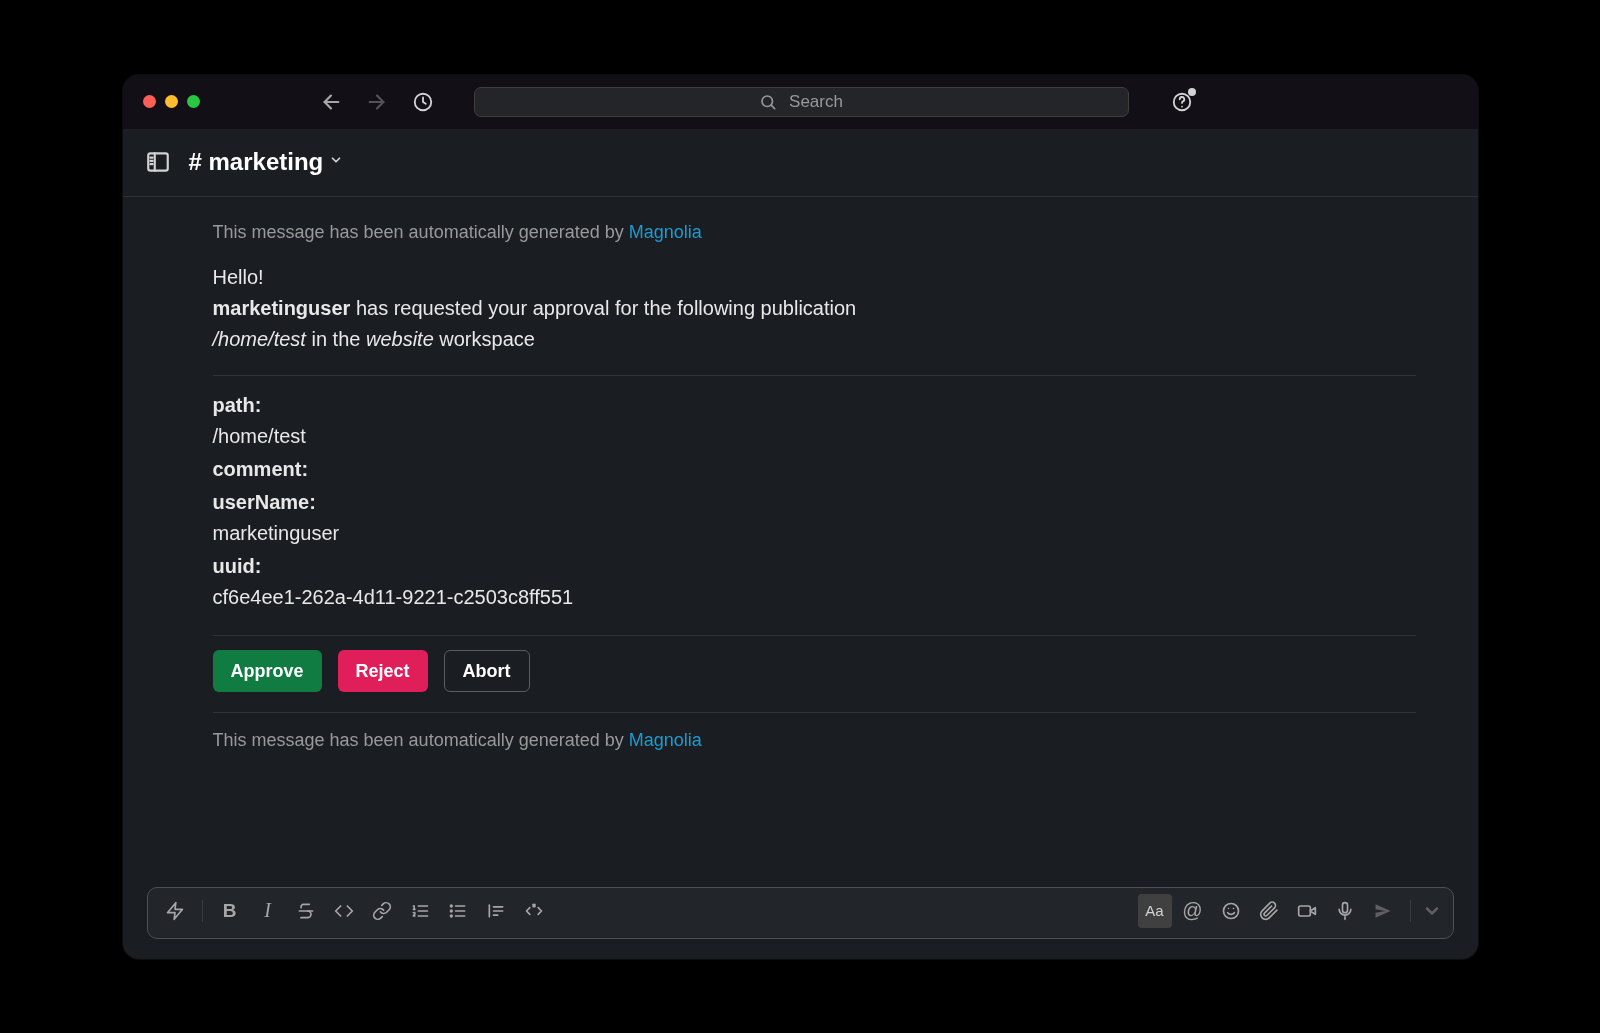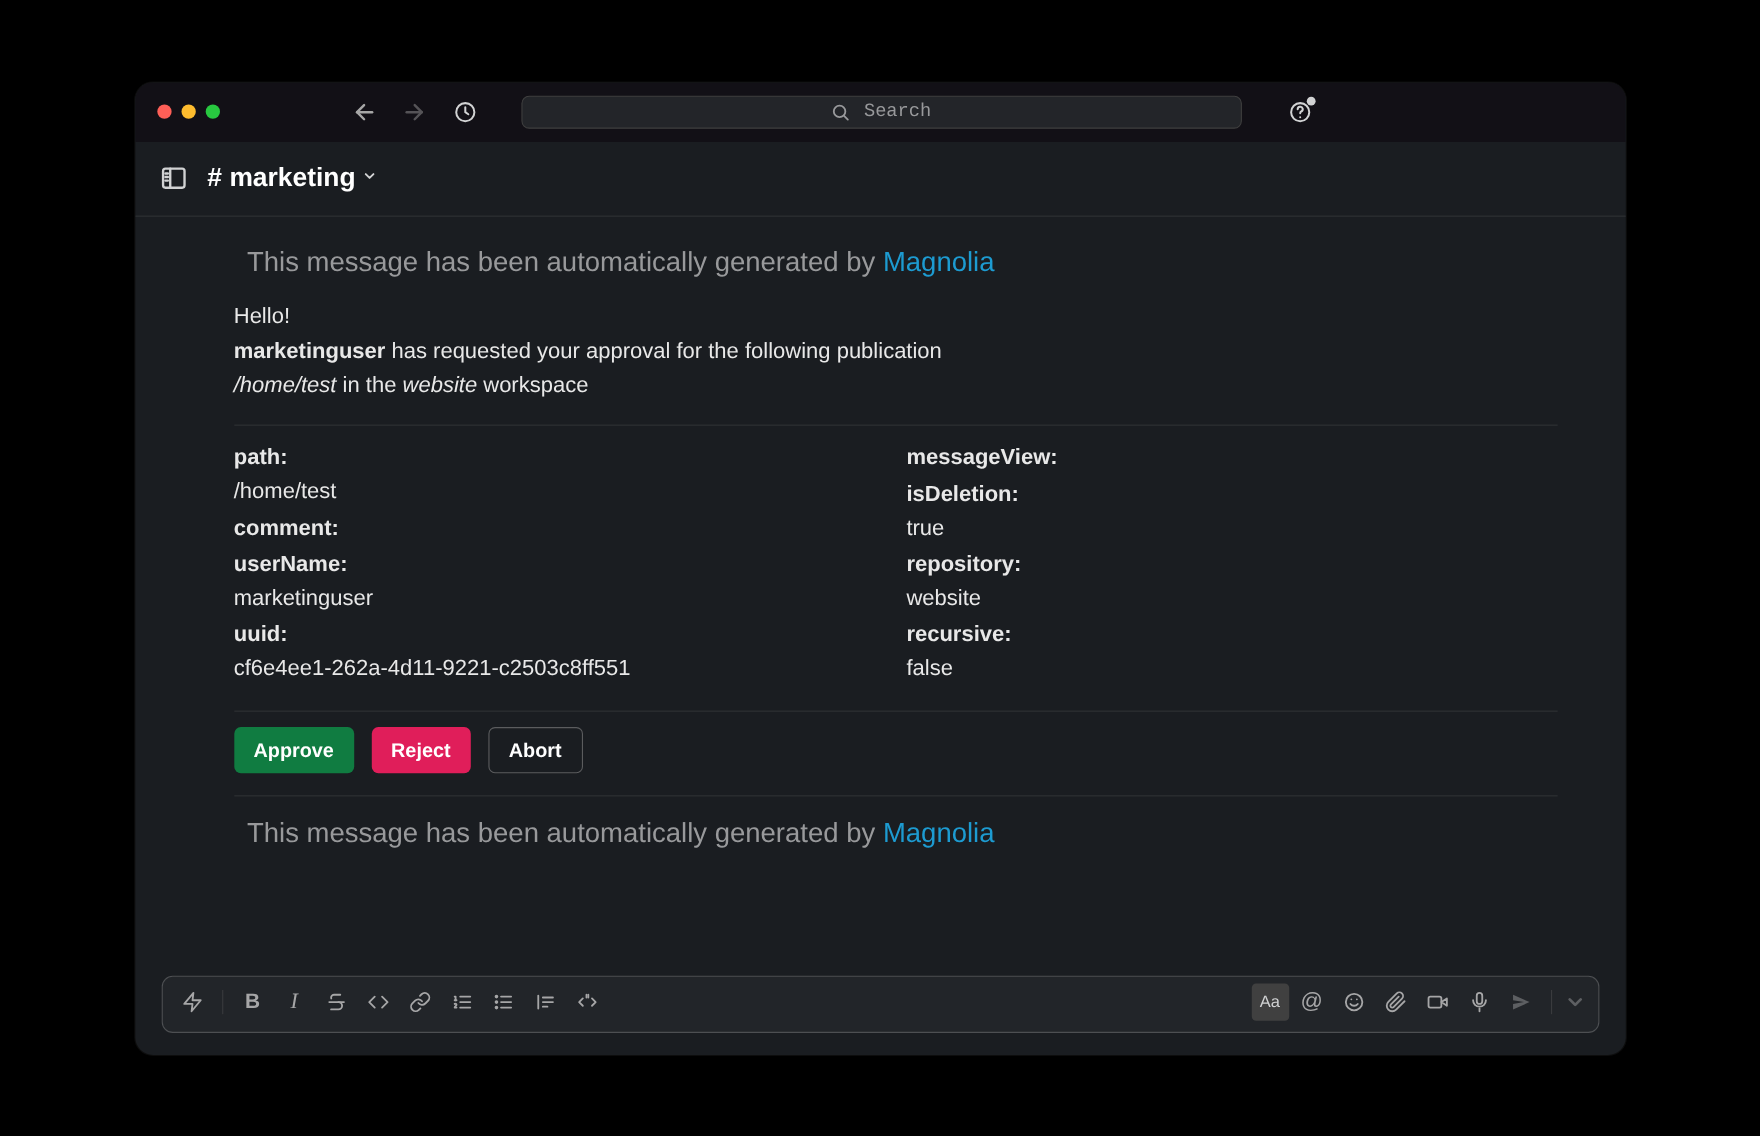--- a/index.html
+++ b/index.html
@@ -50,21 +50,20 @@
     border: 1px solid #3f3f3f;
     border-radius: 7px;
     display: flex;
     align-items: center;
     color: #98999b;
     font-size: 17px;
     padding: 0 12px;
     cursor: text;
     justify-content: center;
     gap: 12px;
-    font-family: Liberation Mono, monospace;
   }
   .searchbar svg { width:18px; height:18px; flex-shrink:0; }
   .searchbar span { }
   .help-icon { margin-left: 42px; position: relative; color:#d1d2d3; cursor:pointer; width:22px;height:22px; display:flex;align-items:center;justify-content:center; }
   .help-dot { position:absolute; top:-3px; right:-3px; width:8px;height:8px;border-radius:50%; background:#d1d2d3; }
 
   
   .channel-header {
     height: 68px;
     display:flex;
@@ -73,21 +72,21 @@
     border-bottom: 1px solid #303236;
     gap: 18px;
   }
   .sidebar-toggle { width:26px; height:26px; color:#d1d2d3; cursor:pointer; display:flex; align-items:center; justify-content:center;}
   .channel-name-btn { display:flex; align-items:center; gap:6px; cursor:pointer; }
   .channel-name { font-size: 24px; font-weight: 700; color:#fff; }
   .caret-down { color:#d1d2d3; }
 
   
   .messages { flex:1; overflow:auto; padding: 22px 62px 12px 90px; color:#e8e8e8; font-size:20px; line-height:1.55; }
-  .meta-line { color:#98999b; font-size:25px; margin-bottom:16px;margin-left:12px; }
+  .meta-line { color:#98999b; font-size:18px; margin-bottom:16px; }
   .meta-line a, .link { color:#1d9bd1; text-decoration:none; }
   .msg-body { margin-bottom: 4px; }
   .greeting { margin-bottom:0px; }
   .bold { font-weight:700; }
   .italic { font-style:italic; }
   .divider { height:1px; background:#303236; margin: 20px 0 14px 0; }
 
   .fields { display:grid; grid-template-columns: 1fr 1fr; column-gap: 20px; row-gap: 0px; }
   .field-label { font-weight:700; }
   .field-value { font-weight:400; }
@@ -220,38 +219,20 @@
         <div class="row-block">
           <div class="field-label">userName:</div>
           <div class="field-value">marketinguser</div>
         </div>
         <div class="row-block">
           <div class="field-label">uuid:</div>
           <div class="field-value">cf6e4ee1-262a-4d11-9221-c2503c8ff551</div>
         </div>
       </div>
 
-      <div>
-        <div class="row-block">
-          <div class="field-label">messageView:</div>
-          <div class="field-value"></div>
-        </div>
-        <div class="row-block">
-          <div class="field-label">isDeletion:</div>
-          <div class="field-value">true</div>
-        </div>
-        <div class="row-block">
-          <div class="field-label">repository:</div>
-          <div class="field-value">website</div>
-        </div>
-        <div class="row-block">
-          <div class="field-label">recursive:</div>
-          <div class="field-value">false</div>
-        </div>
-      </div>
     </div>
 
     <div class="divider"></div>
 
     <div class="actions">
       <button class="btn approve">Approve</button>
       <button class="btn reject">Reject</button>
       <button class="btn abort">Abort</button>
     </div>
 

